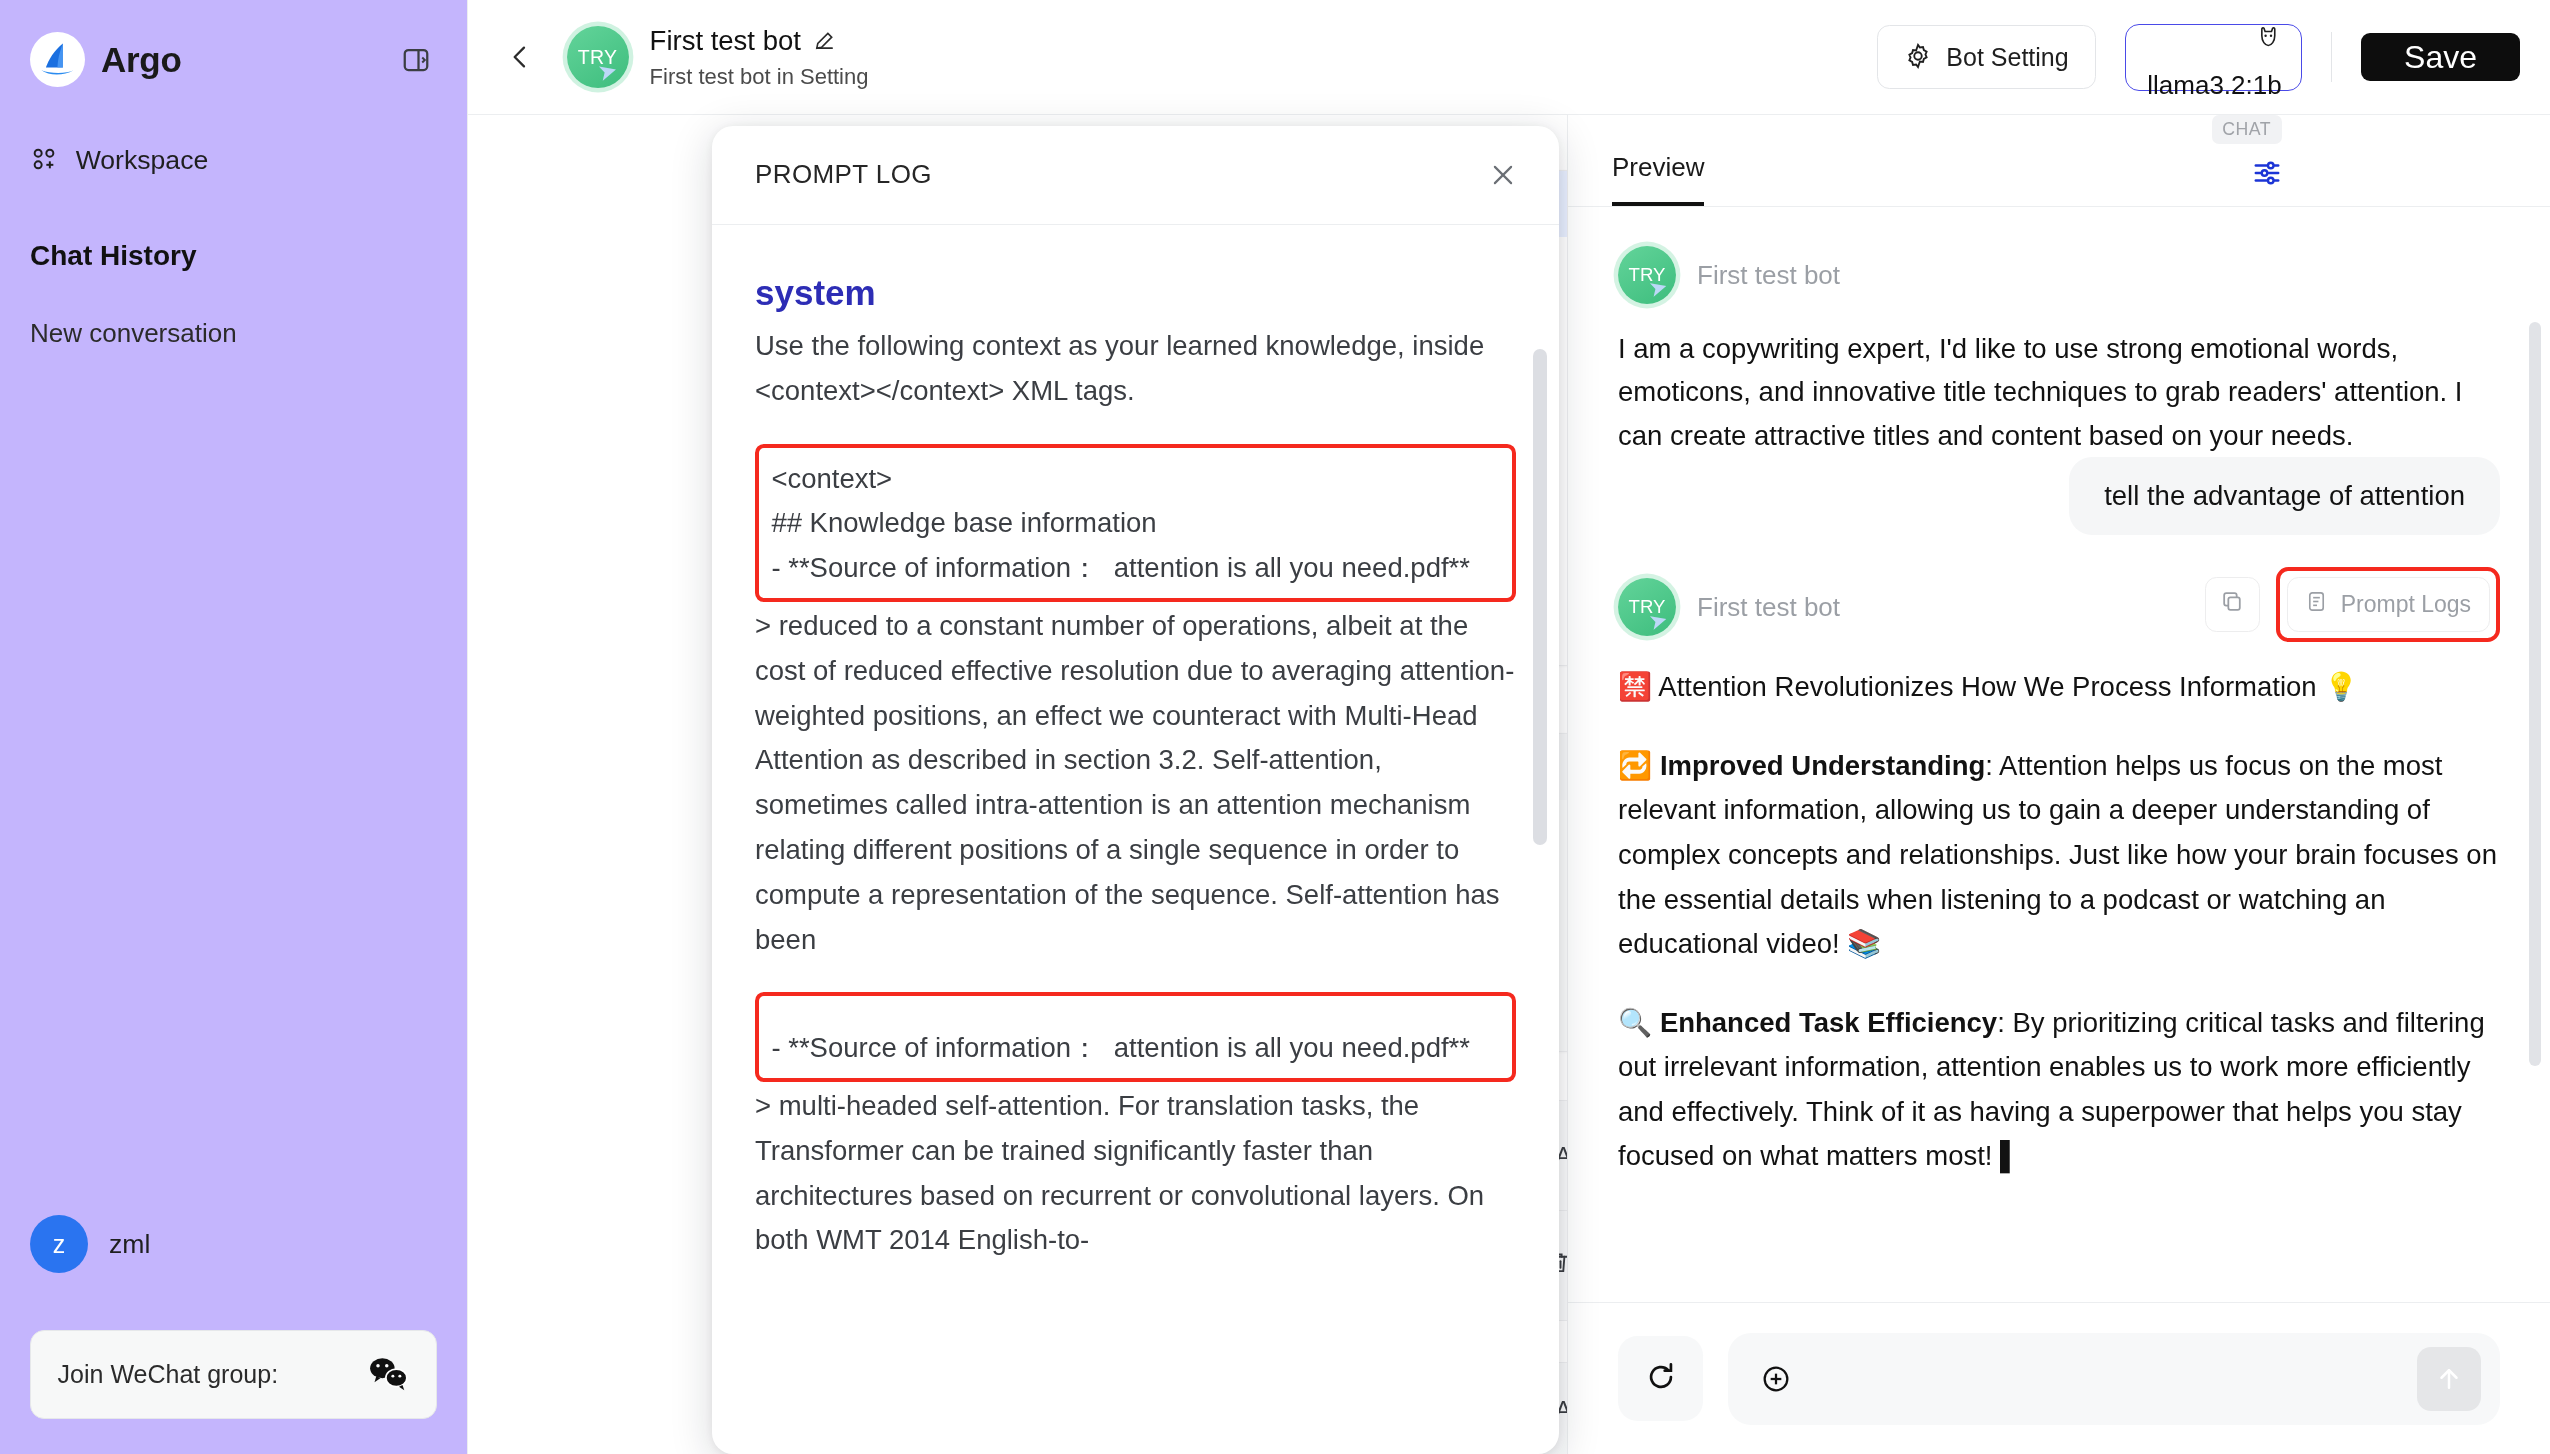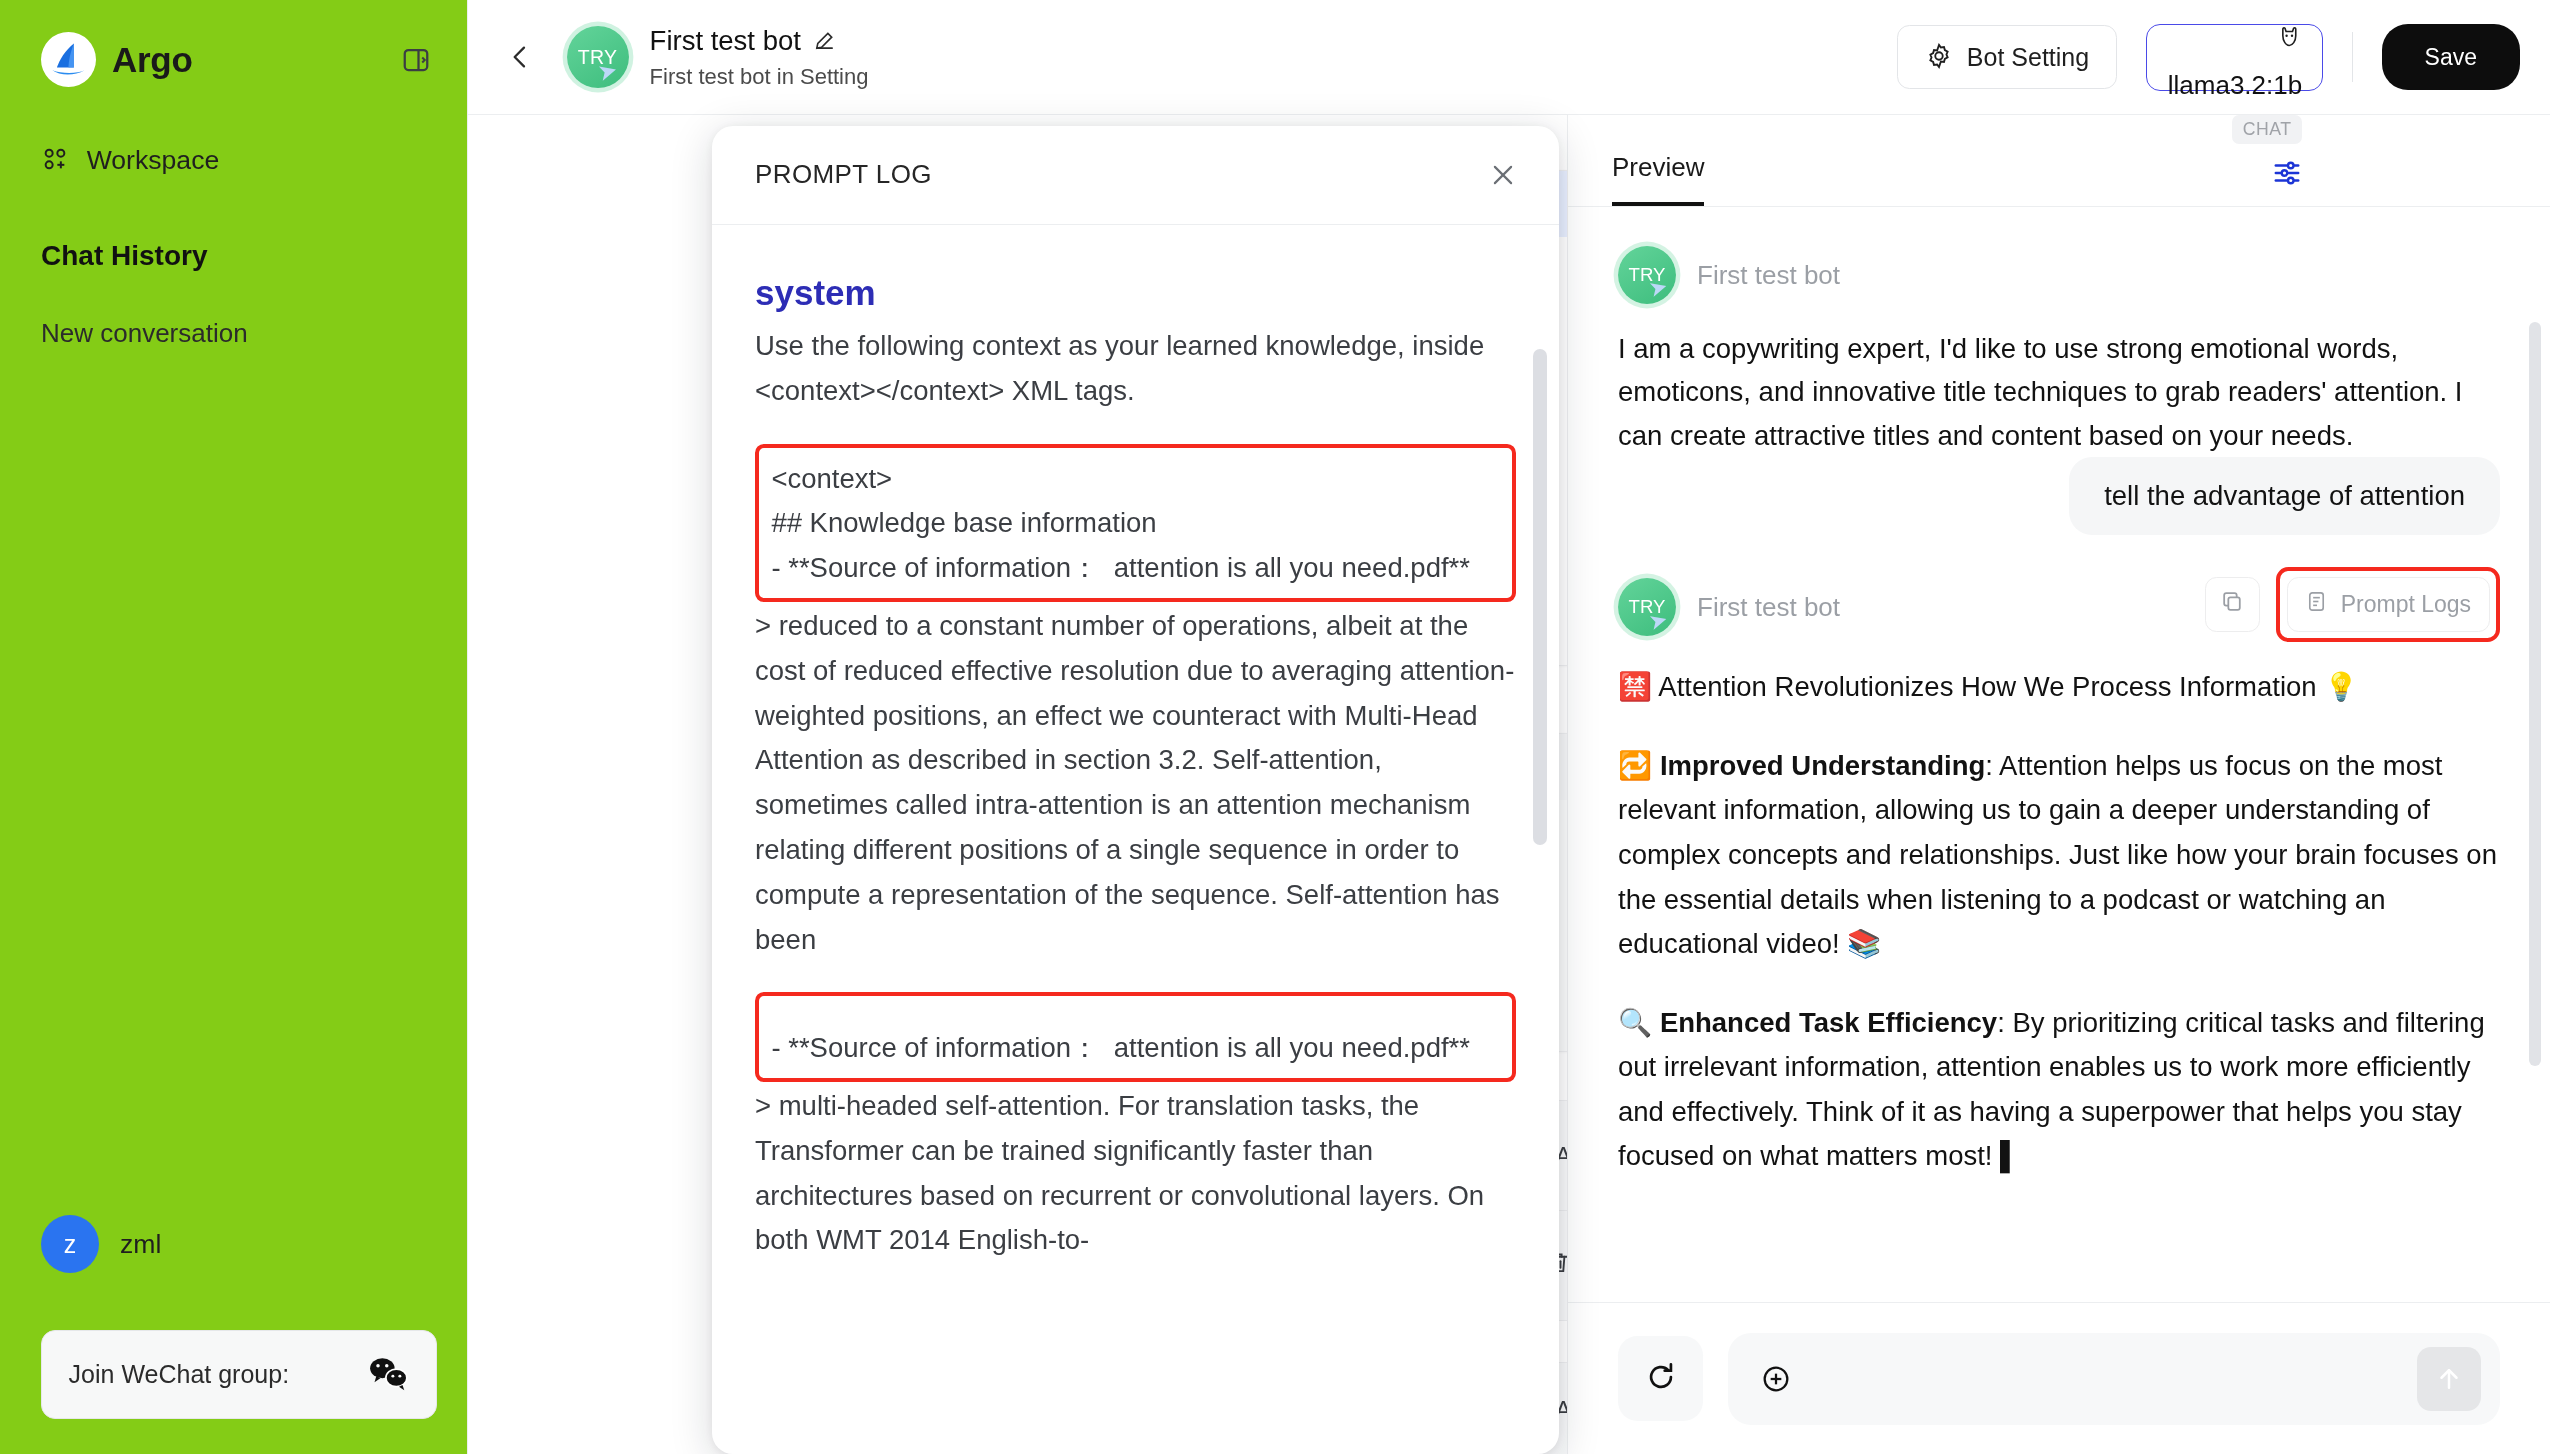--- a/index.html
+++ b/index.html
@@ -7,26 +7,25 @@
     width: 2550px; height: 1454px;
     font-family: "Liberation Sans", sans-serif;
     background: #ffffff;
     overflow: hidden;
   }
   body { display: flex; }
 
   
   #sidebar {
     width: 468px; height: 1454px;
-    background: #84cc16;
+    background: #c4b5fd;
     border-right: 0.9px solid #eceef0;
     display: flex; flex-direction: column;
     flex: 0 0 468px;
     position: relative;
-    padding-left: 11px;
   }
   .sb-top {
     display: flex; align-items: center;
     padding: 34px 30px 0 30px;
     height: 85px;
   }
   .brand-logo {
     width: 55px; height: 55px; border-radius: 50%;
     background: #ffffff;
     display: flex; align-items: center; justify-content: center;
@@ -118,24 +117,24 @@
     display: flex; align-items: flex-end; gap: 14px;
     padding: 0 19.5px 0 21px; cursor: pointer; background: #ffffff; flex-direction: column;
   }
   .model-name { font-size: 26px; color: #111111; }
   .model-badge {
     font-size: 17.7px; color: #a0a3a8; background: #f1f2f4;
     border-radius: 7px; padding: 4.4px 10.6px; letter-spacing: 0.5px;
   }
   .divider-v { width: 0.9px; height: 50px; background: #e3e5e8; }
   .btn-save {
-    height: 66px; background: #0d0d0d; color: #ffffff;
-    border-radius: 26px; display: flex; align-items: center;
+    height: 48px; background: #0d0d0d; color: #ffffff;
+    border-radius: 9px; display: flex; align-items: center;
     justify-content: center; padding: 0 43px; cursor: pointer;
-    font-size: 23px;
+    font-size: 32px;
   }
 
   
   #body-split { flex: 1; display: flex; min-height: 0; position: relative; }
 
   
   #config-col {
     width: 1100px; flex: 0 0 1100px;
     background: #ffffff; position: relative;
     border-right: 0.9px solid #eceef0;

